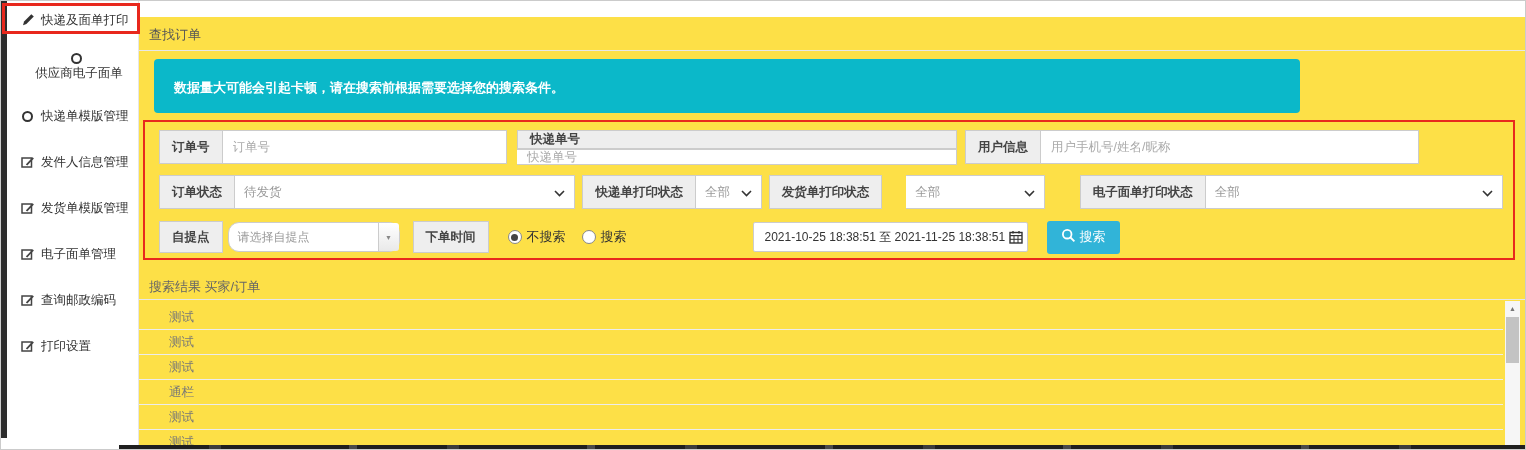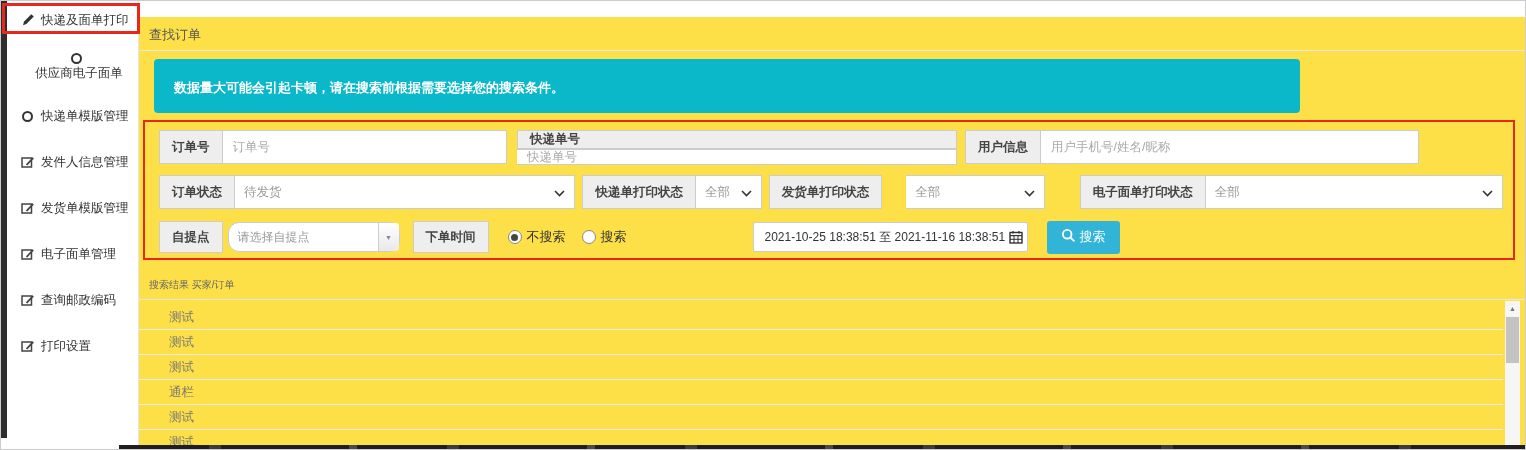--- a/index.html
+++ b/index.html
@@ -131,21 +131,21 @@
   .datebox .cal { margin-left: 4px; display: inline-flex; }
   .search-btn {
     margin-left: 19px; width: 73px; height: 33px;
     border: none; border-radius: 3px;
     color: #fff; font-size: 13px;
     display: flex; align-items: center; justify-content: center;
     cursor: pointer; gap: 4px;
     font-family: "Liberation Sans", "DejaVu Sans", sans-serif;
   }
   
-  .results-title { position: absolute; left: 10px; top: 261px; font-size: 10px; color: #666; }
+  .results-title { position: absolute; left: 10px; top: 261px; font-size: 13px; color: #666; }
   .results-divider { position: absolute; left: 0; right: 0; top: 282px; border-top: 1px solid #e7e7e7; }
   .results-list { position: absolute; left: 0; right: 24px; top: 288px; list-style: none; }
   .result-row {
     height: 25px; display: flex; align-items: center;
     padding-left: 30px;
     font-size: 12.5px; color: #777;
     border-bottom: 1px solid #ececec;
     cursor: pointer;
   }
   
@@ -316,21 +316,21 @@
         <span class="ilabel lbl3 timebox">下单时间</span>
         <label class="radio-wrap">
           <span class="radio checked"></span>
           <span class="radio-text">不搜索</span>
         </label>
         <label class="radio-wrap">
           <span class="radio"></span>
           <span class="radio-text">搜索</span>
         </label>
         <div class="datebox">
-          <span>2021-10-25 18:38:51 至 2021-11-16 18:38:51</span>
+          <span>2021-10-25 18:38:51 至 2021-11-25 18:38:51</span>
           <span class="cal">
             <svg width="14" height="14" viewBox="0 0 14 14">
               <rect x="1" y="2.5" width="12" height="10.5" fill="none" stroke="#333" stroke-width="1.4"></rect>
               <line x1="1" y1="5.6" x2="13" y2="5.6" stroke="#333" stroke-width="1.2"></line>
               <line x1="4" y1="1" x2="4" y2="3.5" stroke="#333" stroke-width="1.4"></line>
               <line x1="10" y1="1" x2="10" y2="3.5" stroke="#333" stroke-width="1.4"></line>
               <line x1="5" y1="5.6" x2="5" y2="13" stroke="#333" stroke-width="1"></line>
               <line x1="9" y1="5.6" x2="9" y2="13" stroke="#333" stroke-width="1"></line>
               <line x1="1" y1="9.3" x2="13" y2="9.3" stroke="#333" stroke-width="1"></line>
             </svg>

